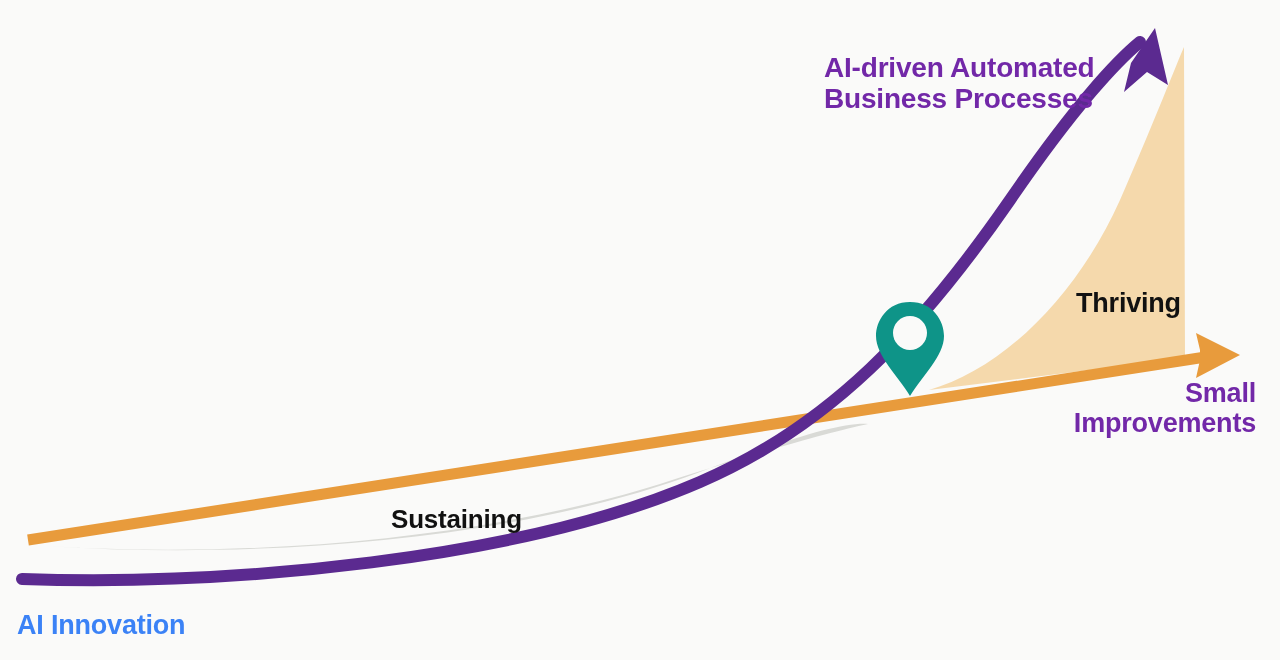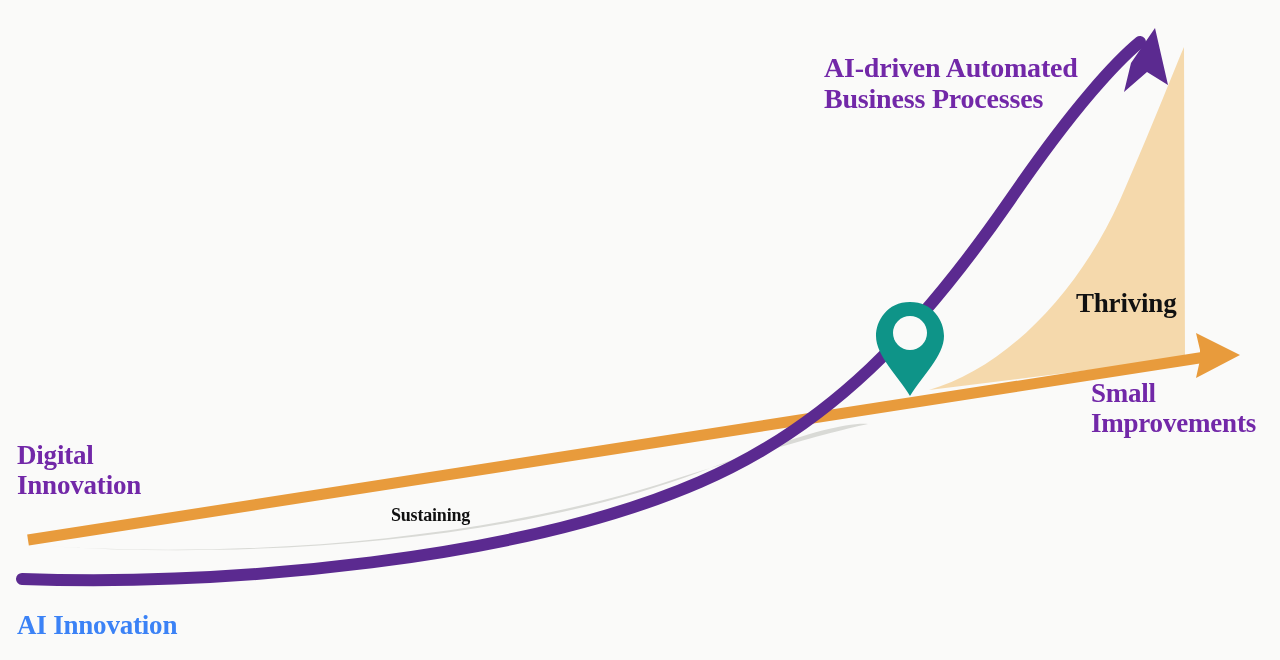--- a/index.html
+++ b/index.html
@@ -17,21 +17,21 @@
   }
   #diagram-svg {
     position: absolute;
     top: 0;
     left: 0;
     width: 1280px;
     height: 660px;
   }
   .label {
     position: absolute;
-    font-family: Liberation Serif, serif;
+    font-family: Liberation Sans, sans-serif;
     font-weight: bold;
     white-space: pre;
     line-height: 1.12;
   }
   #label-ai-automated {
     left: 824px;
     top: 52px;
     font-size: 28px;
     color: #7228A8;
     letter-spacing: -0.2px;
@@ -46,21 +46,21 @@
   #label-thriving {
     left: 1076px;
     top: 288px;
     font-size: 27px;
     color: #111111;
     letter-spacing: -0.2px;
   }
   #label-sustaining {
     left: 391px;
     top: 505px;
-    font-size: 18px;
+    font-size: 26px;
     color: #111111;
     letter-spacing: -0.2px;
   }
   #label-digital-innovation {
     left: 17px;
     top: 440px;
     font-size: 27px;
     color: #7228A8;
     letter-spacing: -0.2px;
   }
@@ -69,21 +69,21 @@
     top: 610px;
     font-size: 27px;
     color: #3b82f6;
     letter-spacing: -0.2px;
   }
   #label-small-improvements {
     right: 24px;
     top: 378px;
     font-size: 27px;
     color: #7228A8;
-    text-align: left;
+    text-align: right;
     letter-spacing: -0.2px;
   }
 </style>
 </head>
 <body>
 
 <div id="canvas">
 
   <svg id="diagram-svg" viewBox="0 0 1280 660" xmlns="http://www.w3.org/2000/svg">
 
@@ -121,21 +121,19 @@
   </svg>
 
   <div class="label" id="label-ai-automated">AI-driven Automated
 Business Processes</div>
 
 
   <div class="label" id="label-thriving">Thriving</div>
 
   <div class="label" id="label-sustaining">Sustaining</div>
 
-  <div class="label" id="label-digital-innovation">Digital
-Innovation</div>
 
   <div class="label" id="label-ai-innovation">AI Innovation</div>
 
   <div class="label" id="label-small-improvements">Small
 Improvements</div>
 
 </div>
 
 </body></html>

